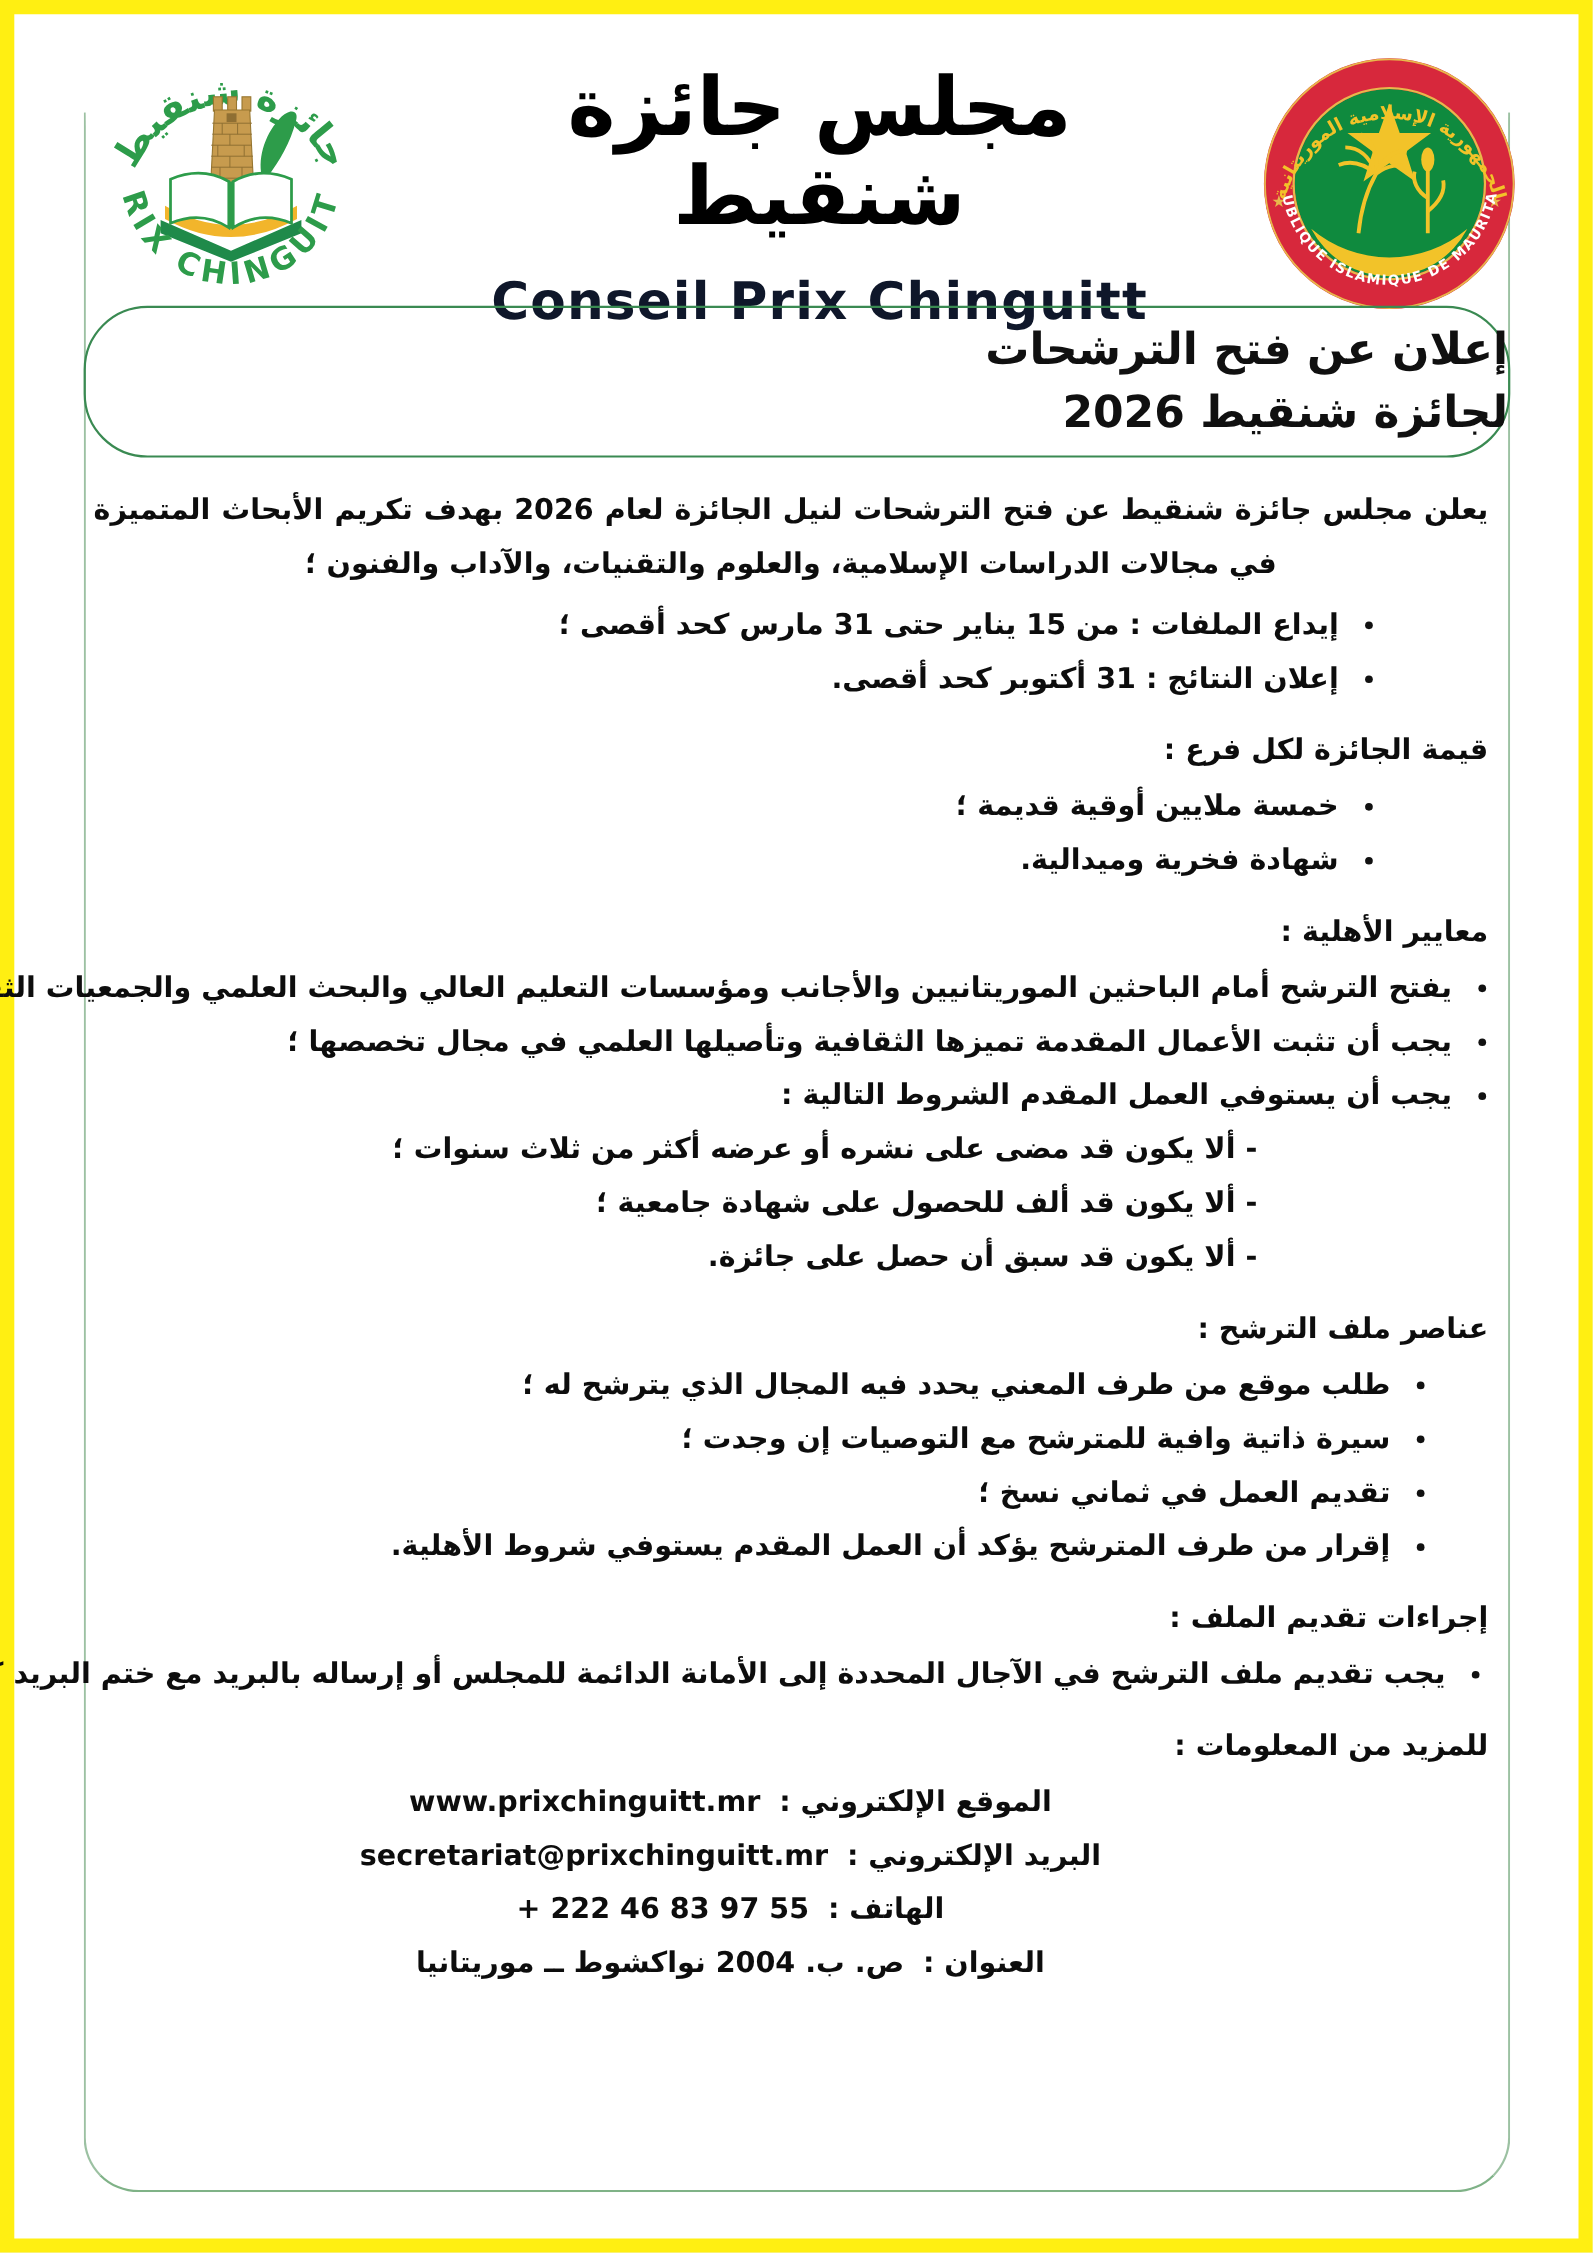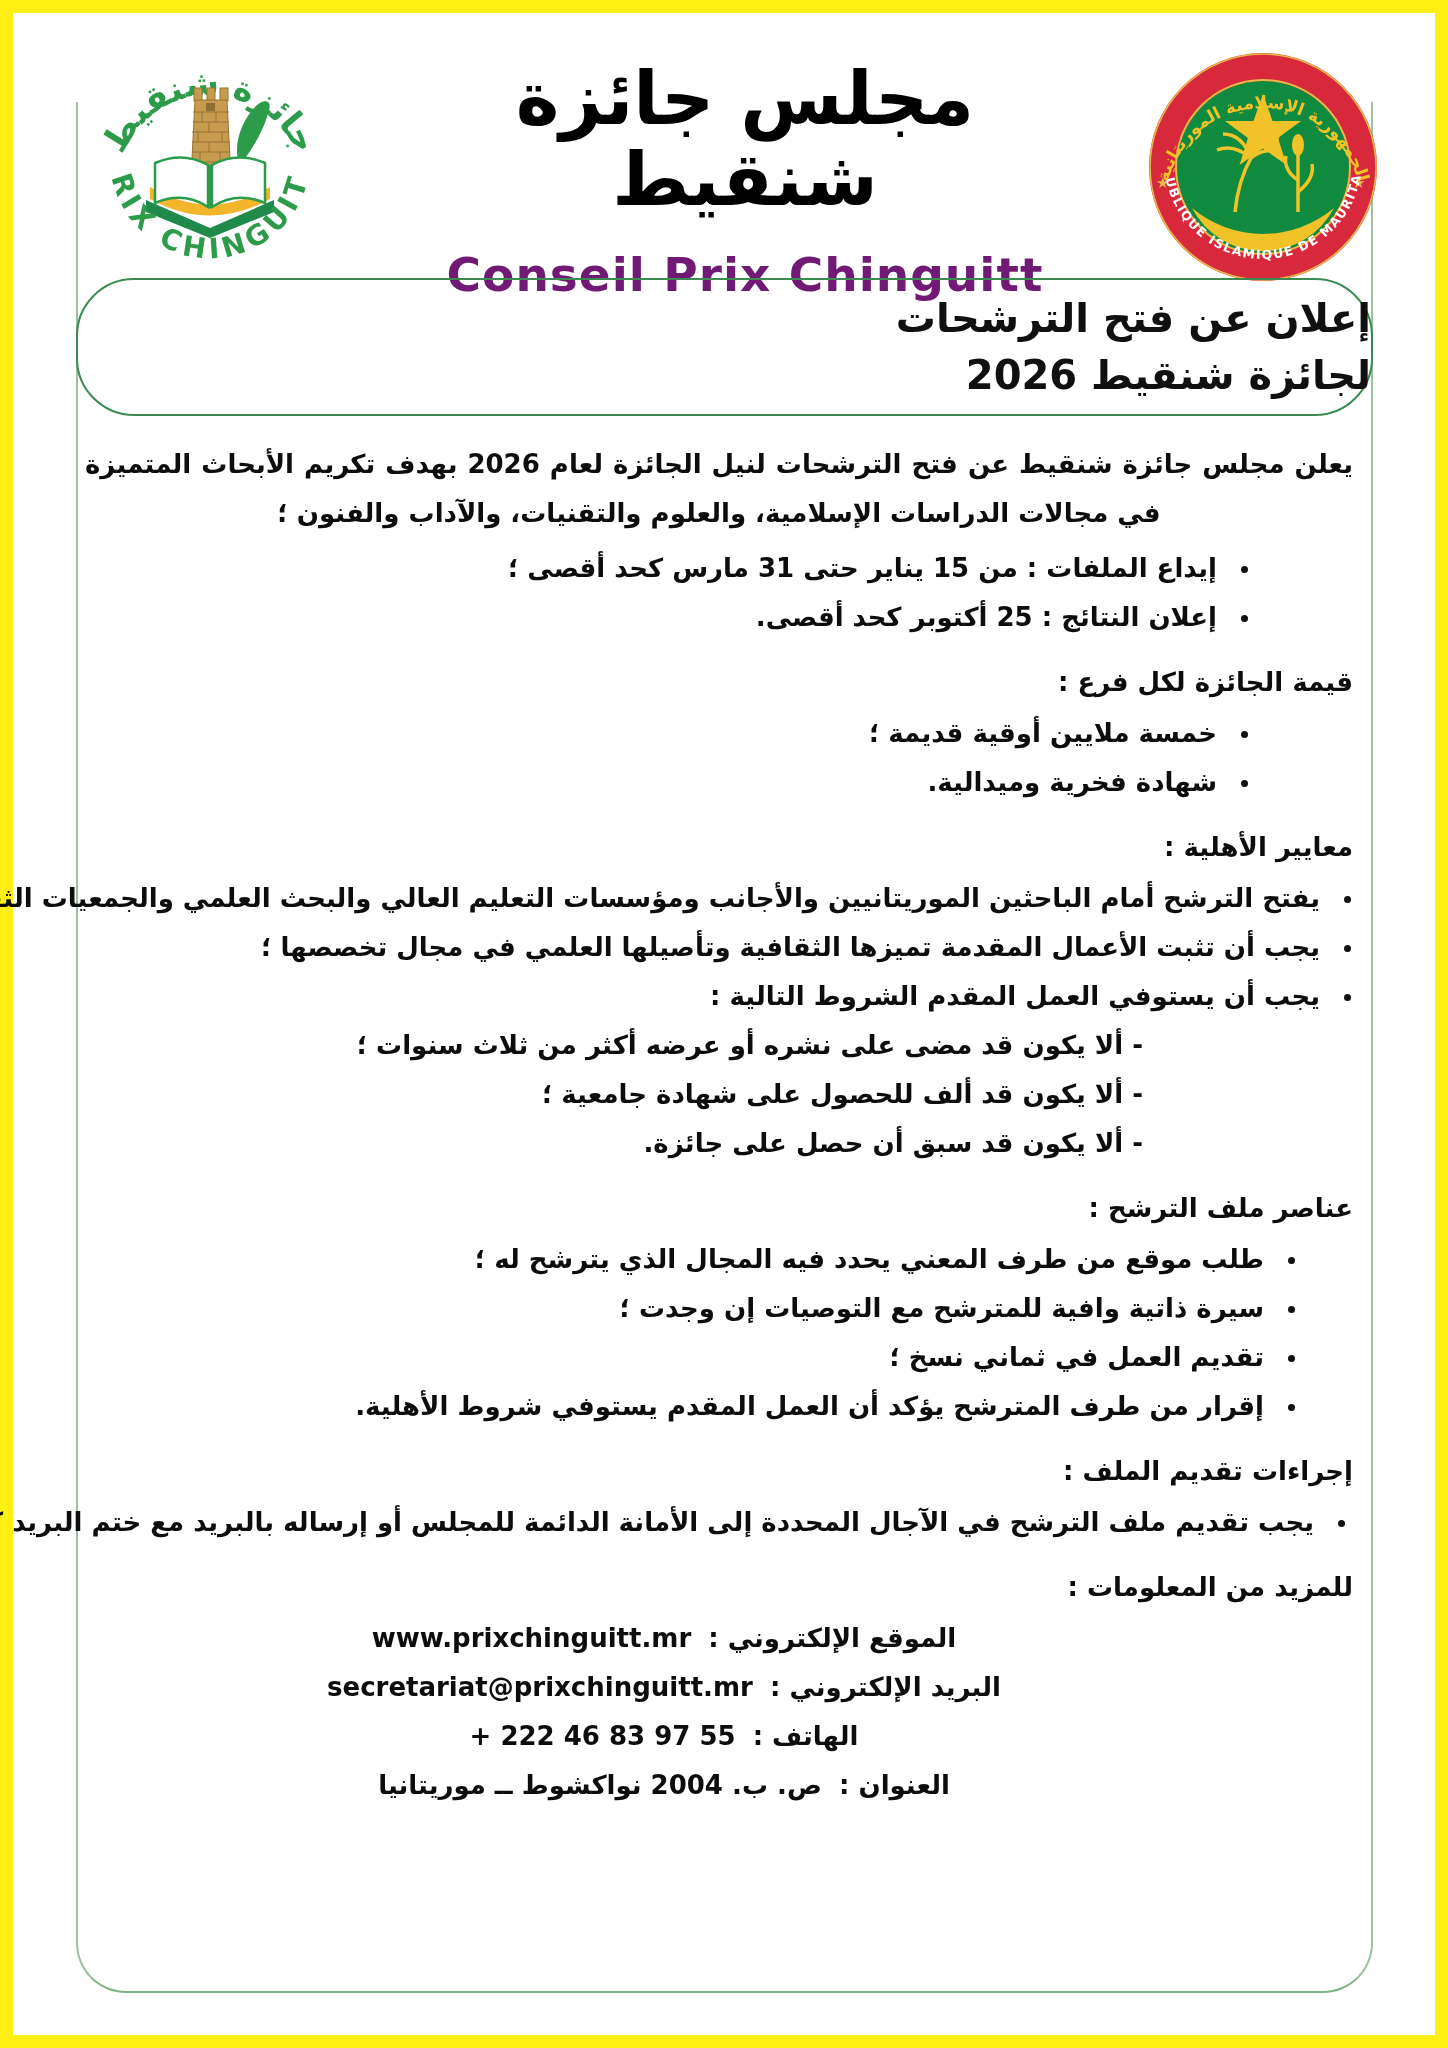--- a/index.html
+++ b/index.html
@@ -22,21 +22,21 @@
     pointer-events:none;
   }
   
   .header-titles{
     position:absolute;left:380px;top:58px;width:730px;text-align:center;
   }
   .title-ar{
     font-size:74px;font-weight:bold;color:#000000;line-height:1.1;
   }
   .title-fr{
-    font-size:47px;font-weight:bold;color:#701a75;margin-top:26px;letter-spacing:1px;
+    font-size:47px;font-weight:bold;color:#0f172a;margin-top:26px;letter-spacing:1px;
   }
   .logo-left{position:absolute;left:84px;top:36px;}
   .emblem-right{position:absolute;left:1146px;top:50px;}
   
   .announce-box{
     position:absolute;left:76px;top:278px;width:1297px;height:138px;
     border:2.5px solid #3a8a52;border-radius:58px;
     box-sizing:border-box;
     text-align:right;
     direction:rtl;
@@ -168,21 +168,21 @@
       <div class="announce-line">إعلان عن فتح الترشحات</div>
       <div class="announce-line">لجائزة شنقيط 2026</div>
     </div>
   </div>
 
   <div class="body">
 
     <div class="para">يعلن مجلس جائزة شنقيط عن فتح الترشحات لنيل الجائزة لعام 2026 بهدف تكريم الأبحاث المتميزة في مجالات الدراسات الإسلامية، والعلوم والتقنيات، والآداب والفنون ؛</div>
 
     <div class="li indent-1"><span>إيداع الملفات : من 15 يناير حتى 31 مارس كحد أقصى ؛</span></div>
-    <div class="li indent-1"><span>إعلان النتائج : 25 أكتوبر كحد أقصى.</span></div>
+    <div class="li indent-1"><span>إعلان النتائج : 31 أكتوبر كحد أقصى.</span></div>
 
     <div class="heading">قيمة الجائزة لكل فرع :</div>
     <div class="li indent-1"><span>خمسة ملايين أوقية قديمة ؛</span></div>
     <div class="li indent-1"><span>شهادة فخرية وميدالية.</span></div>
 
     <div class="heading">معايير الأهلية :</div>
     <div class="li indent-0"><span>يفتح الترشح أمام الباحثين الموريتانيين والأجانب ومؤسسات التعليم العالي والبحث العلمي والجمعيات الثقافية ؛</span></div>
     <div class="li indent-0"><span>يجب أن تثبت الأعمال المقدمة تميزها الثقافية وتأصيلها العلمي في مجال تخصصها ؛</span></div>
     <div class="li indent-0"><span>يجب أن يستوفي العمل المقدم الشروط التالية :</span></div>
     <div class="dash">- ألا يكون قد مضى على نشره أو عرضه أكثر من ثلاث سنوات ؛</div>

